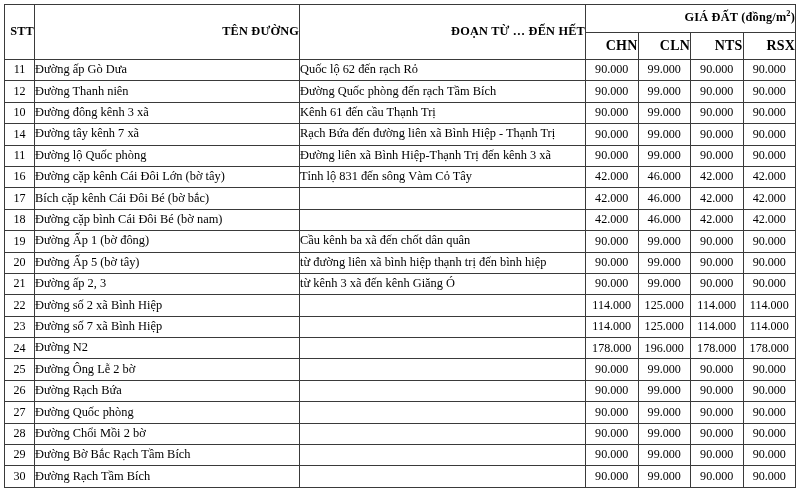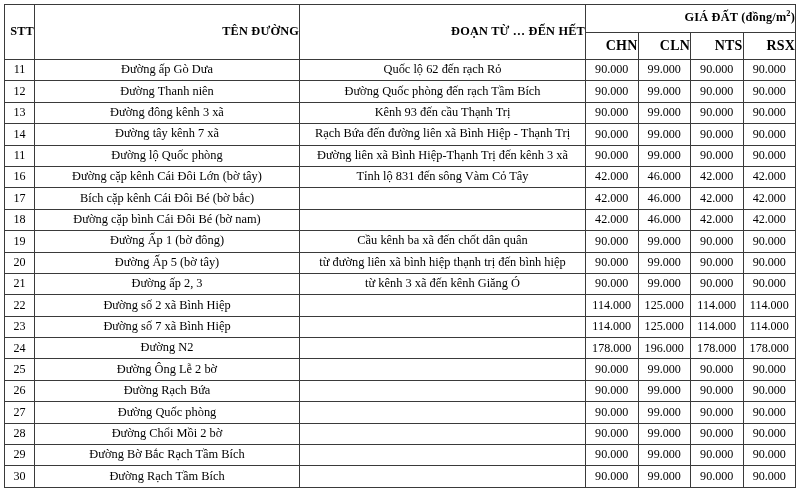--- a/index.html
+++ b/index.html
@@ -61,21 +61,21 @@
     vertical-align: super;
     line-height: 0;
   }
   tbody tr { height: 21.4px; padding-left: 13px; }
   td.cell-stt {
     text-align: center;
     font-size: 12.1px;
   }
   td.cell-name,
   td.cell-seg {
-    text-align: center;
+    text-align: left;
     padding-left: 6px;
     font-size: 12.4px;
     white-space: nowrap;
     overflow: hidden;
   }
   td.cell-price {
     text-align: center;
     font-size: 12.1px;
   }
 </style>
@@ -120,23 +120,23 @@
         <tr>
           <td class="cell-stt">12</td>
           <td class="cell-name">Đường Thanh niên</td>
           <td class="cell-seg">Đường Quốc phòng đến rạch Tầm Bích</td>
           <td class="cell-price">90.000</td>
           <td class="cell-price">99.000</td>
           <td class="cell-price">90.000</td>
           <td class="cell-price">90.000</td>
         </tr>
         <tr>
-          <td class="cell-stt">13</td>
+          <td class="cell-stt">10</td>
           <td class="cell-name">Đường đông kênh 3 xã</td>
-          <td class="cell-seg">Kênh 93 đến cầu Thạnh Trị</td>
+          <td class="cell-seg">Kênh 61 đến cầu Thạnh Trị</td>
           <td class="cell-price">90.000</td>
           <td class="cell-price">99.000</td>
           <td class="cell-price">90.000</td>
           <td class="cell-price">90.000</td>
         </tr>
         <tr>
           <td class="cell-stt">14</td>
           <td class="cell-name">Đường tây kênh 7 xã</td>
           <td class="cell-seg">Rạch Bứa đến đường liên xã Bình Hiệp - Thạnh Trị</td>
           <td class="cell-price">90.000</td>

